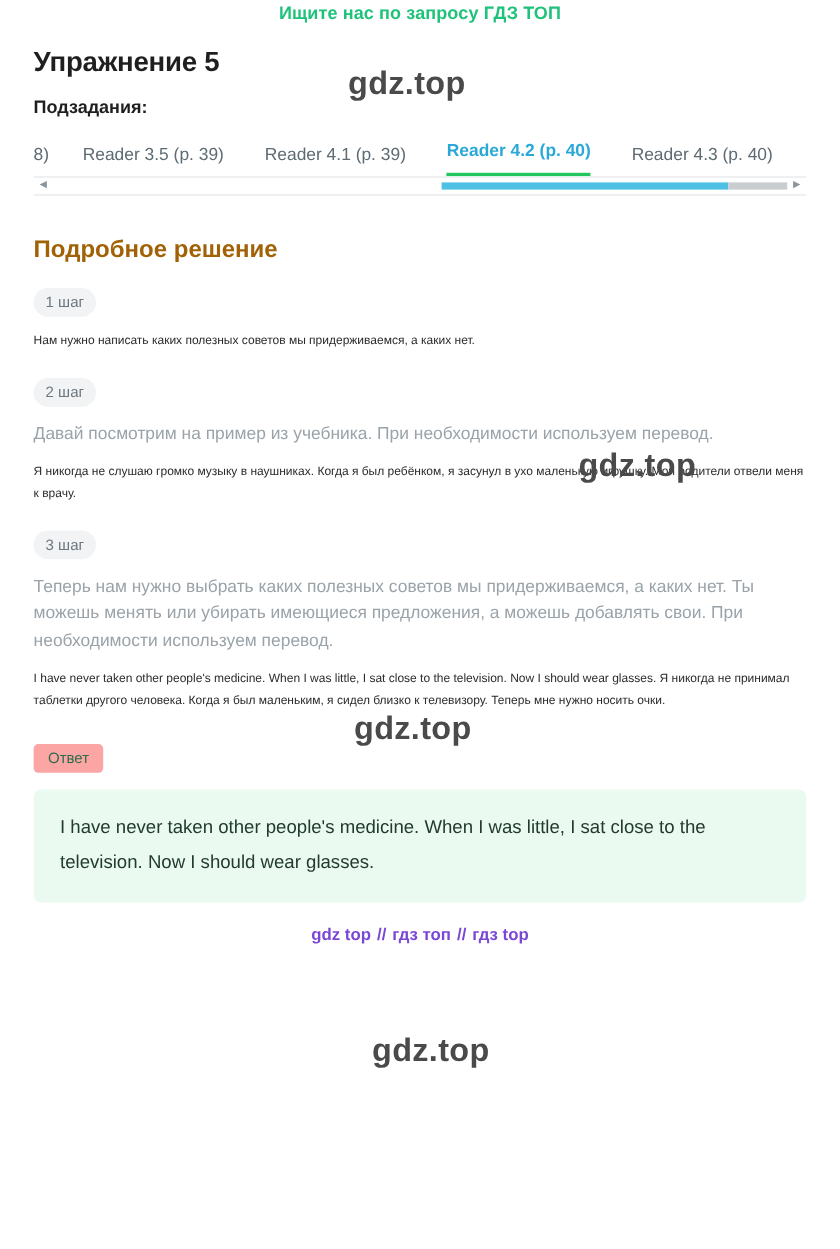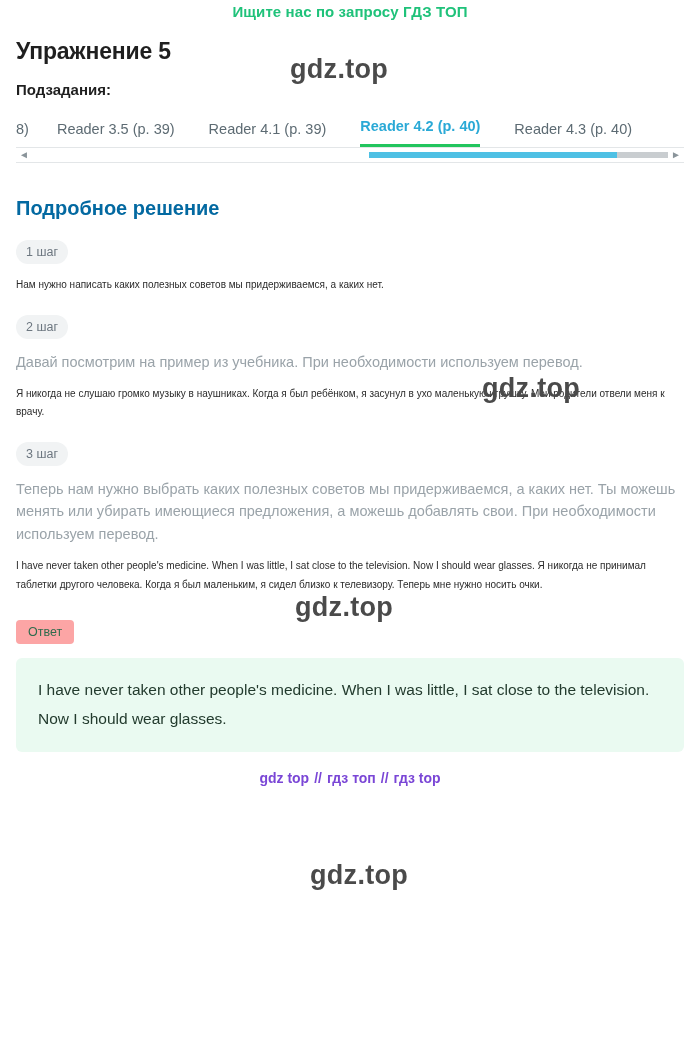--- a/index.html
+++ b/index.html
@@ -34,21 +34,21 @@
     font-weight: 700;
     letter-spacing: 0.3px;
     pointer-events: none;
     user-select: none;
   }
   .wm1 { left: 290px; top: 54px; }
   .wm2 { left: 482px; top: 373px; }
   .wm3 { left: 295px; top: 592px; }
   .wm4 { left: 310px; top: 860px; }
 
-  .content { padding: 0 16px; }
+  .content { padding: 0 28px; }
 
   h1.title {
     font-size: 23px;
     font-weight: bold;
     margin: 18px 0 0 0;
     color: #1f1f1f;
     letter-spacing: -0.2px;
   }
   .subtasks-label {
     font-size: 15px;
@@ -123,21 +123,21 @@
     top: 0;
     right: 0;
     height: 6px;
     background: #c9cdd0;
   }
 
   h2.section {
     font-size: 20px;
     font-weight: bold;
     margin: 34px 0 0 0;
-    color: #0369a1;
+    color: #a16207;
   }
 
   .step-badge {
     display: inline-block;
     background: #f1f3f4;
     color: #6d7780;
     font-size: 12.5px;
     border-radius: 12px;
     padding: 5px 10px;
     margin: 20px 0 0 0;

